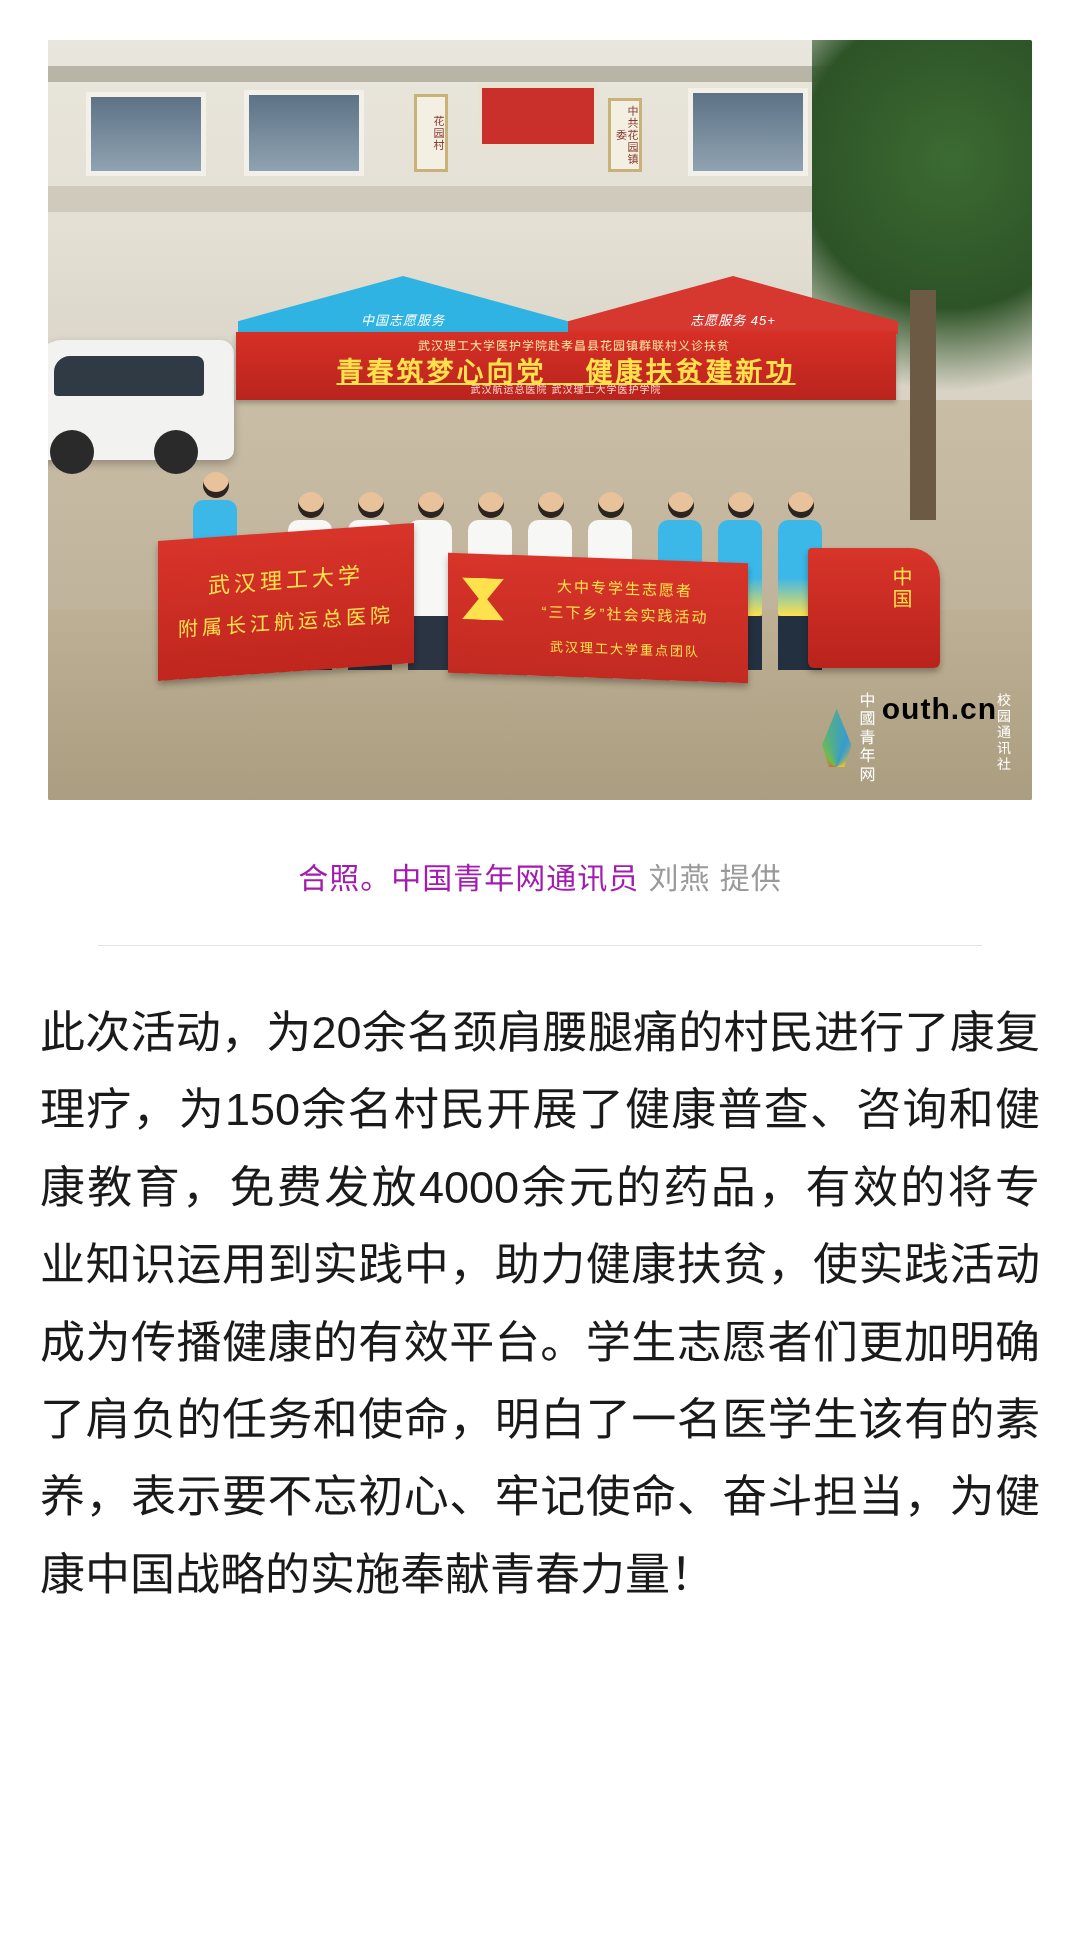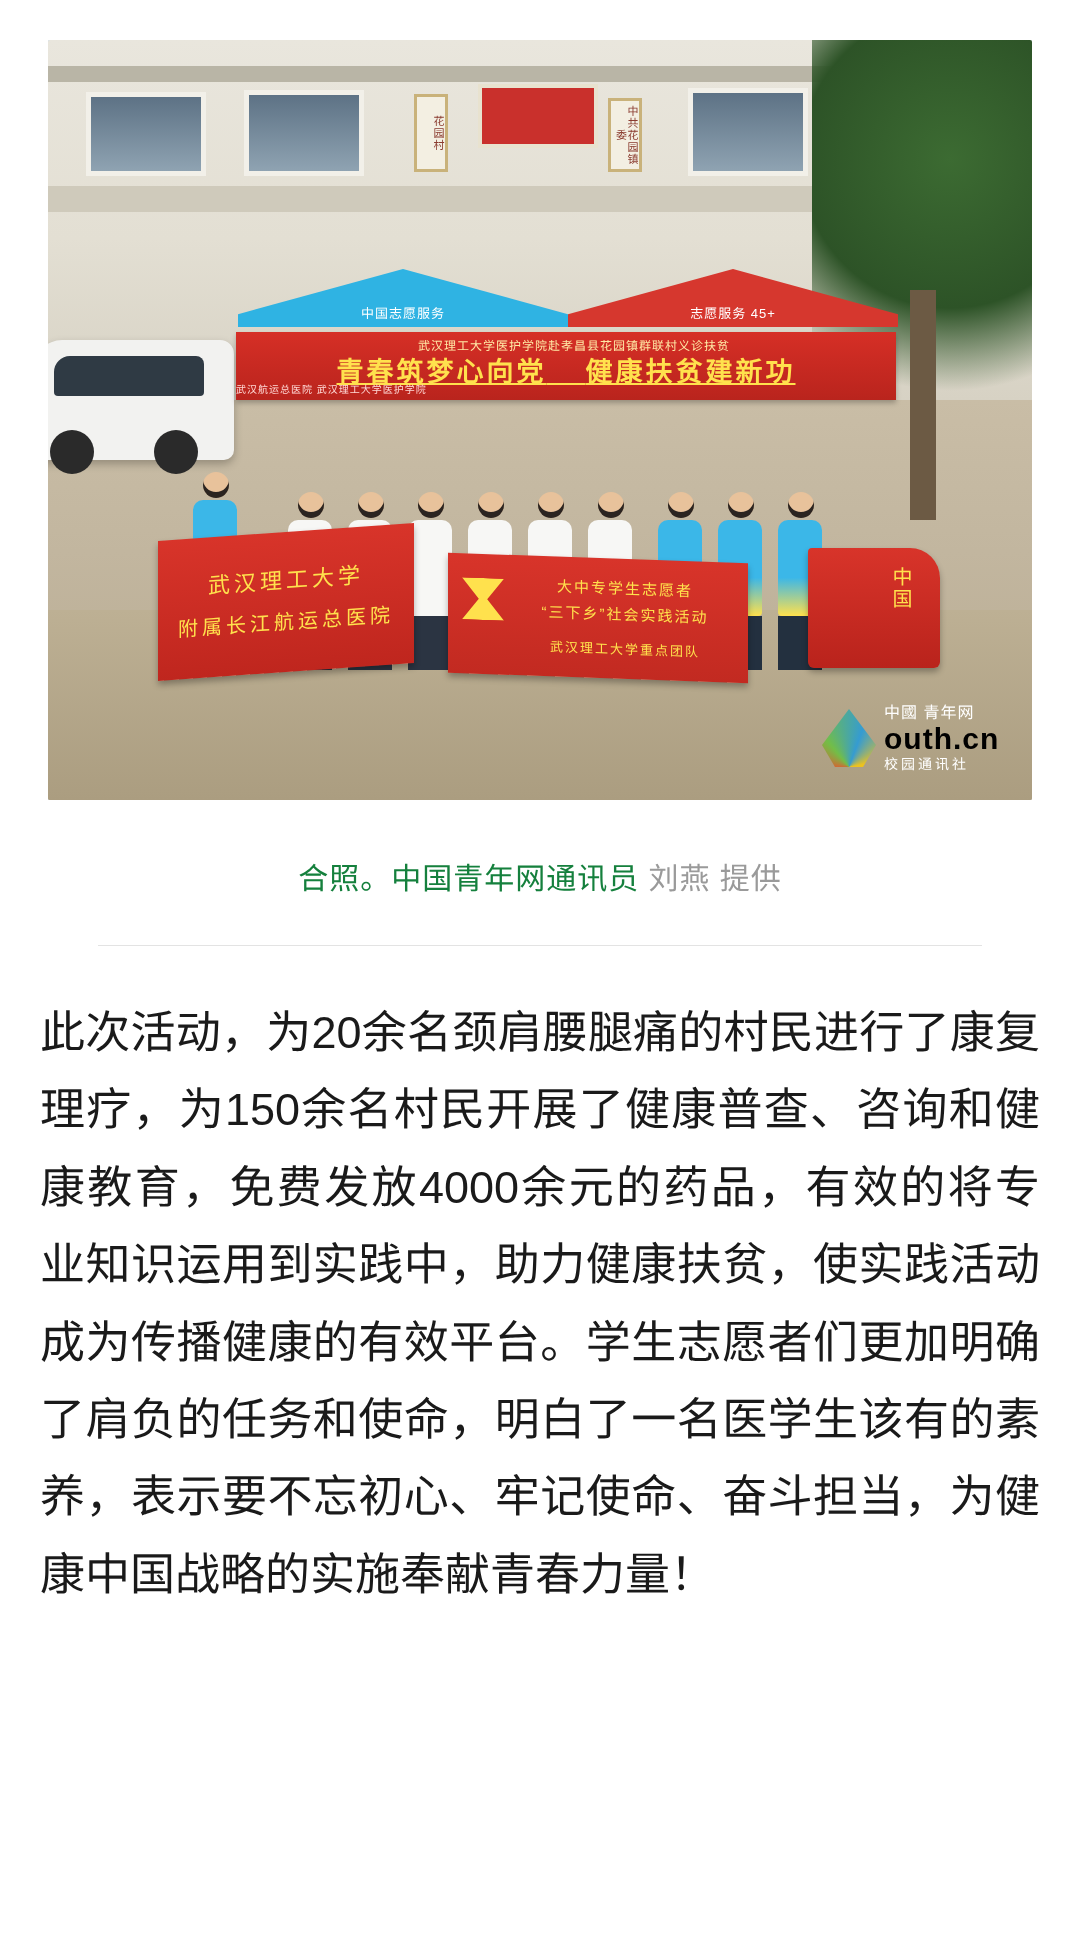--- a/index.html
+++ b/index.html
@@ -115,23 +115,24 @@
   }
   .photo .ground-near {
     position: absolute;
     left: 0; right: 0; bottom: 0; height: 190px;
     background: linear-gradient(#bdb094, #ab9d80);
   }
 
   
   .photo .tent {
     position: absolute;
-    top: 229px;
+    top: 236px;
     width: 330px;
     height: 92px;
+    font-style: italic;
   }
   .photo .tent .canopy {
     position: absolute; left: 0; right: 0; top: 0; height: 58px;
     clip-path: polygon(50% 0%, 100% 78%, 100% 100%, 0% 100%, 0% 78%);
   }
   .photo .tent-blue { left: 190px; }
   .photo .tent-blue .canopy { background: #2fb3e3; }
   .photo .tent-red  { left: 520px; }
   .photo .tent-red  .canopy { background: #d6372e; }
   .photo .tent .tentlabel {
@@ -153,21 +154,21 @@
   }
   .photo .banner-main .bm-mid {
     position: absolute; left: 0; right: 0; top: 18px;
     text-align: center; color: #ffe14d; font-size: 27px; font-weight: bold;
     letter-spacing: 3px;
     font-family: "Liberation Serif", "DejaVu Serif", serif;
     text-decoration: underline;
   }
   .photo .banner-main .bm-bot {
     position: absolute; left: 0; right: 0; bottom: 4px;
-    color: #ffd9d6; font-size: 10px; letter-spacing: 1px;
+    text-align: center; color: #ffd9d6; font-size: 10px; letter-spacing: 1px;
   }
 
   
   .photo .person {
     position: absolute;
     bottom: 130px;
     width: 46px;
   }
   .photo .person .head {
     width: 26px; height: 26px; border-radius: 50%;
@@ -287,38 +288,38 @@
   }
   .photo .watermark .leaf {
     width: 54px; height: 58px;
     background:
       conic-gradient(from 200deg at 50% 100%,
         #f0c419 0deg, #e8532c 60deg, #6fbf44 120deg, #2e9bd6 180deg, #f0c419 240deg);
     clip-path: polygon(50% 0%, 100% 62%, 76% 100%, 24% 100%, 0% 62%);
     opacity: .95;
   }
   .photo .watermark .wmtext {
-    display: flex; flex-direction: column; justify-content: center;
+    display: flex; flex-direction: row; justify-content: center;
     line-height: 1.15;
   }
   .photo .watermark .wm1 { color: #ffffff; font-size: 16px; letter-spacing: 1px; }
   .photo .watermark .wm2 { color: #000000; font-size: 30px; font-weight: bold; letter-spacing: 1px; }
   .photo .watermark .wm3 { color: #ffffff; font-size: 14px; letter-spacing: 3px; }
 
   
   .caption {
     margin: 56px 0 0 0;
     text-align: center;
     color: #9a9a9a;
     font-size: 30px;
     line-height: 1.5;
     letter-spacing: 1px;
   }
   .caption .strong {
-    color: #15803d;
+    color: #a21caf;
   }
 
   .divider {
     margin: 44px auto 0 auto;
     width: 884px;
     height: 1px;
     background: #e3e3e3;
   }
 
   

